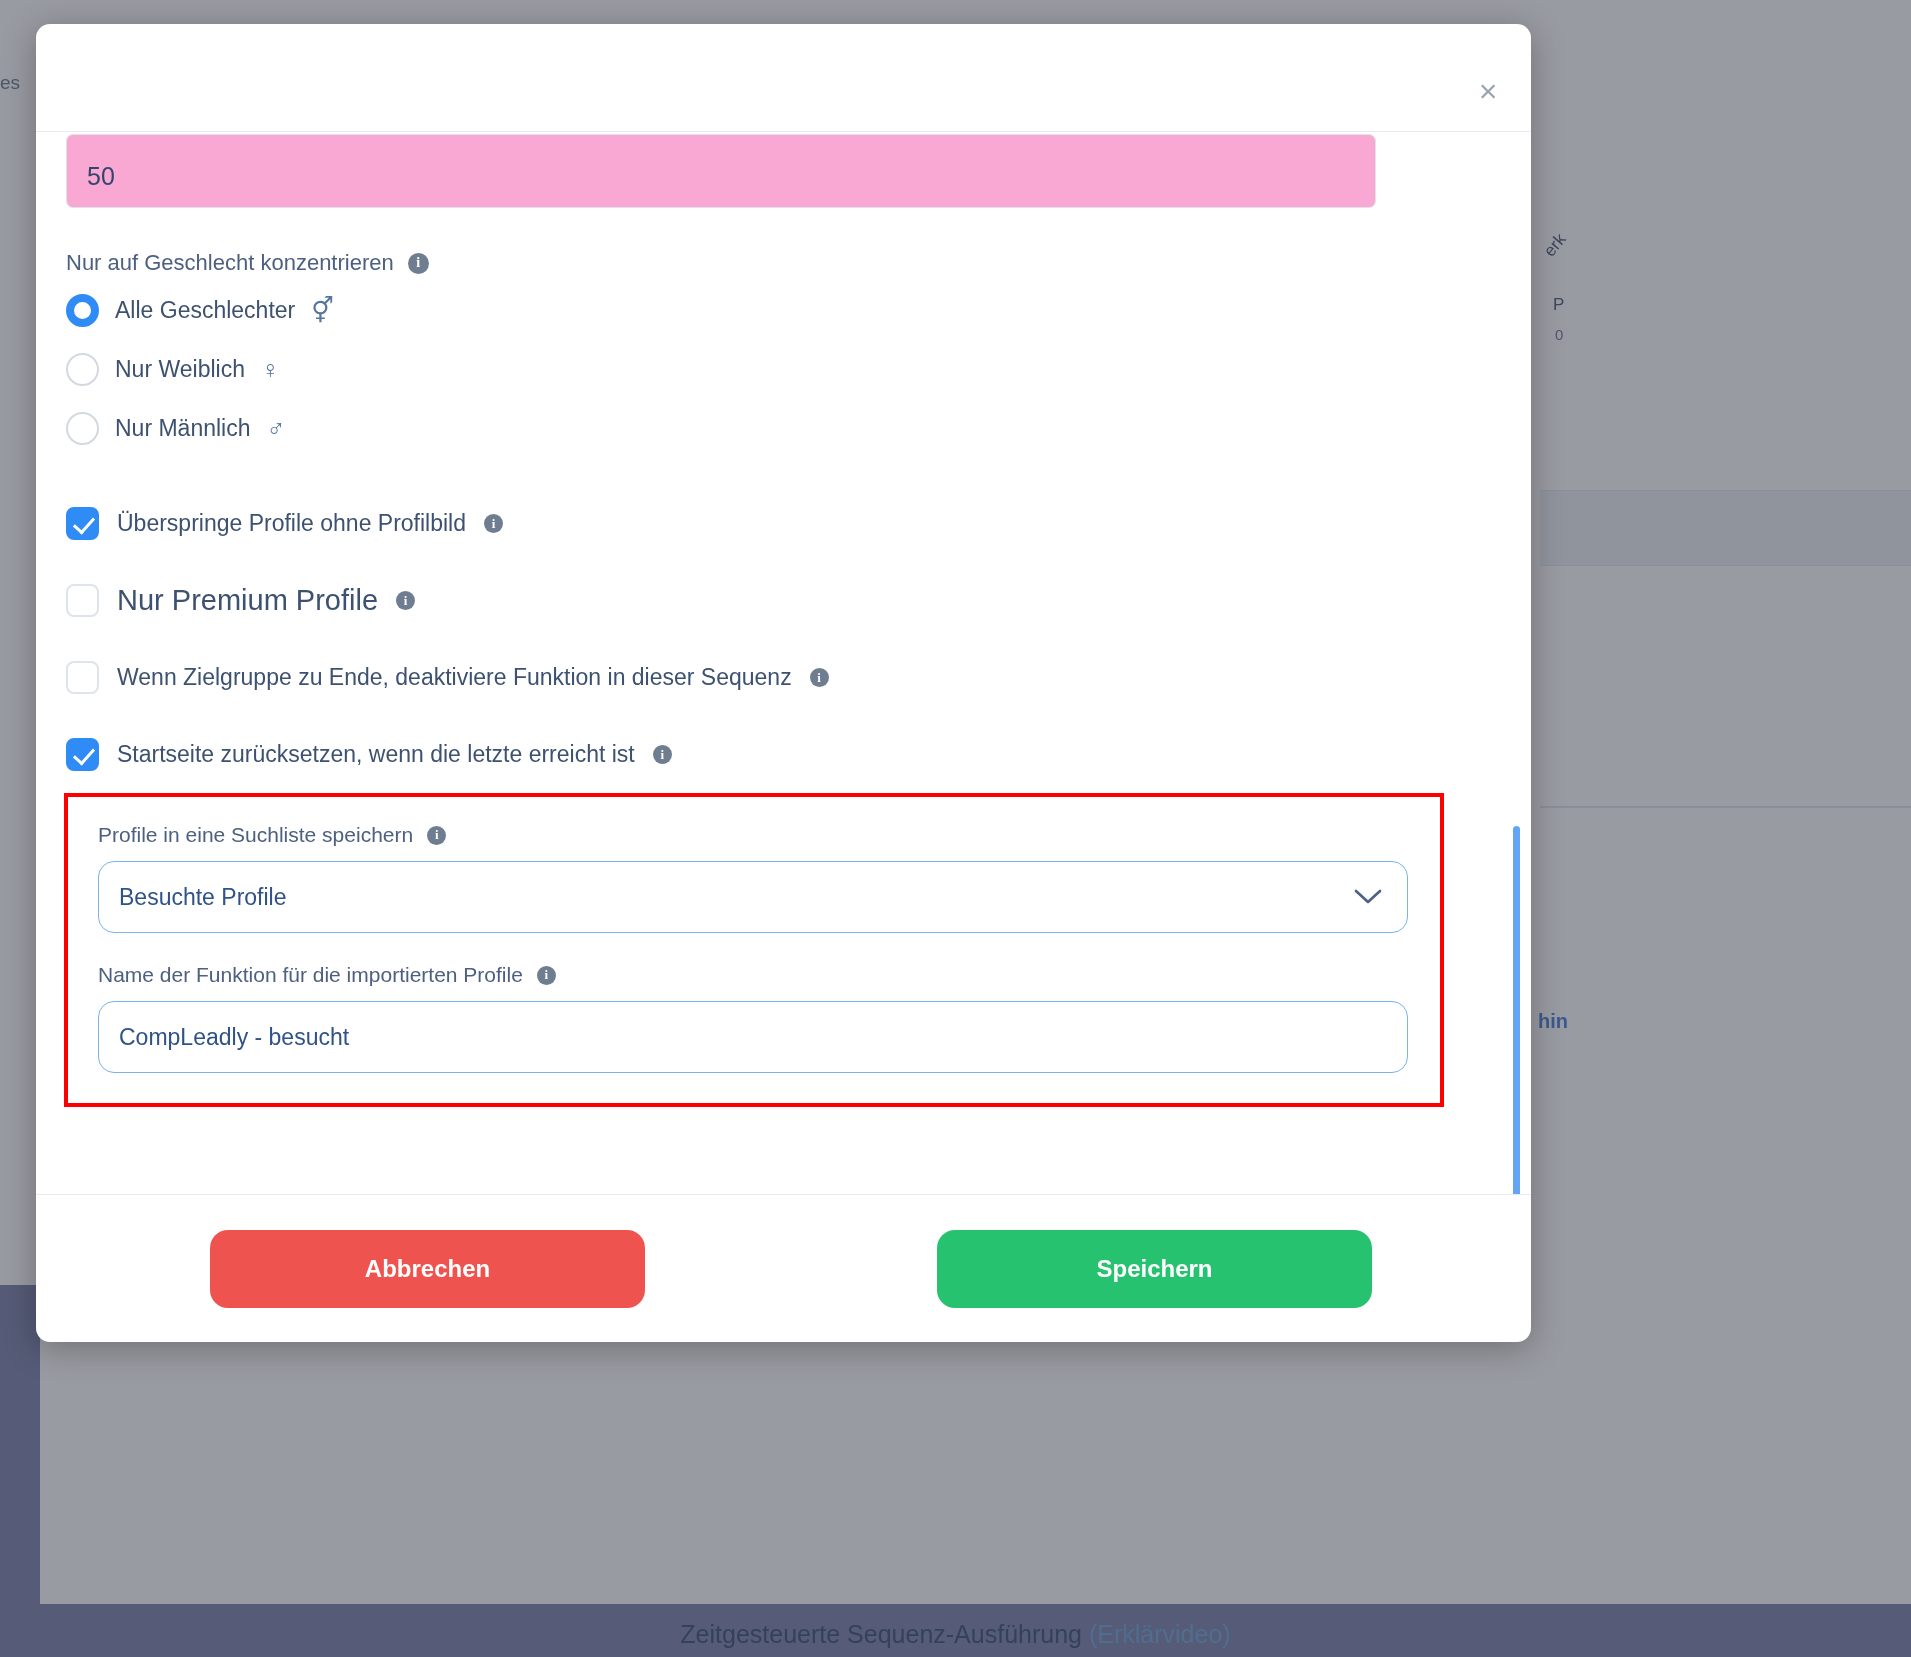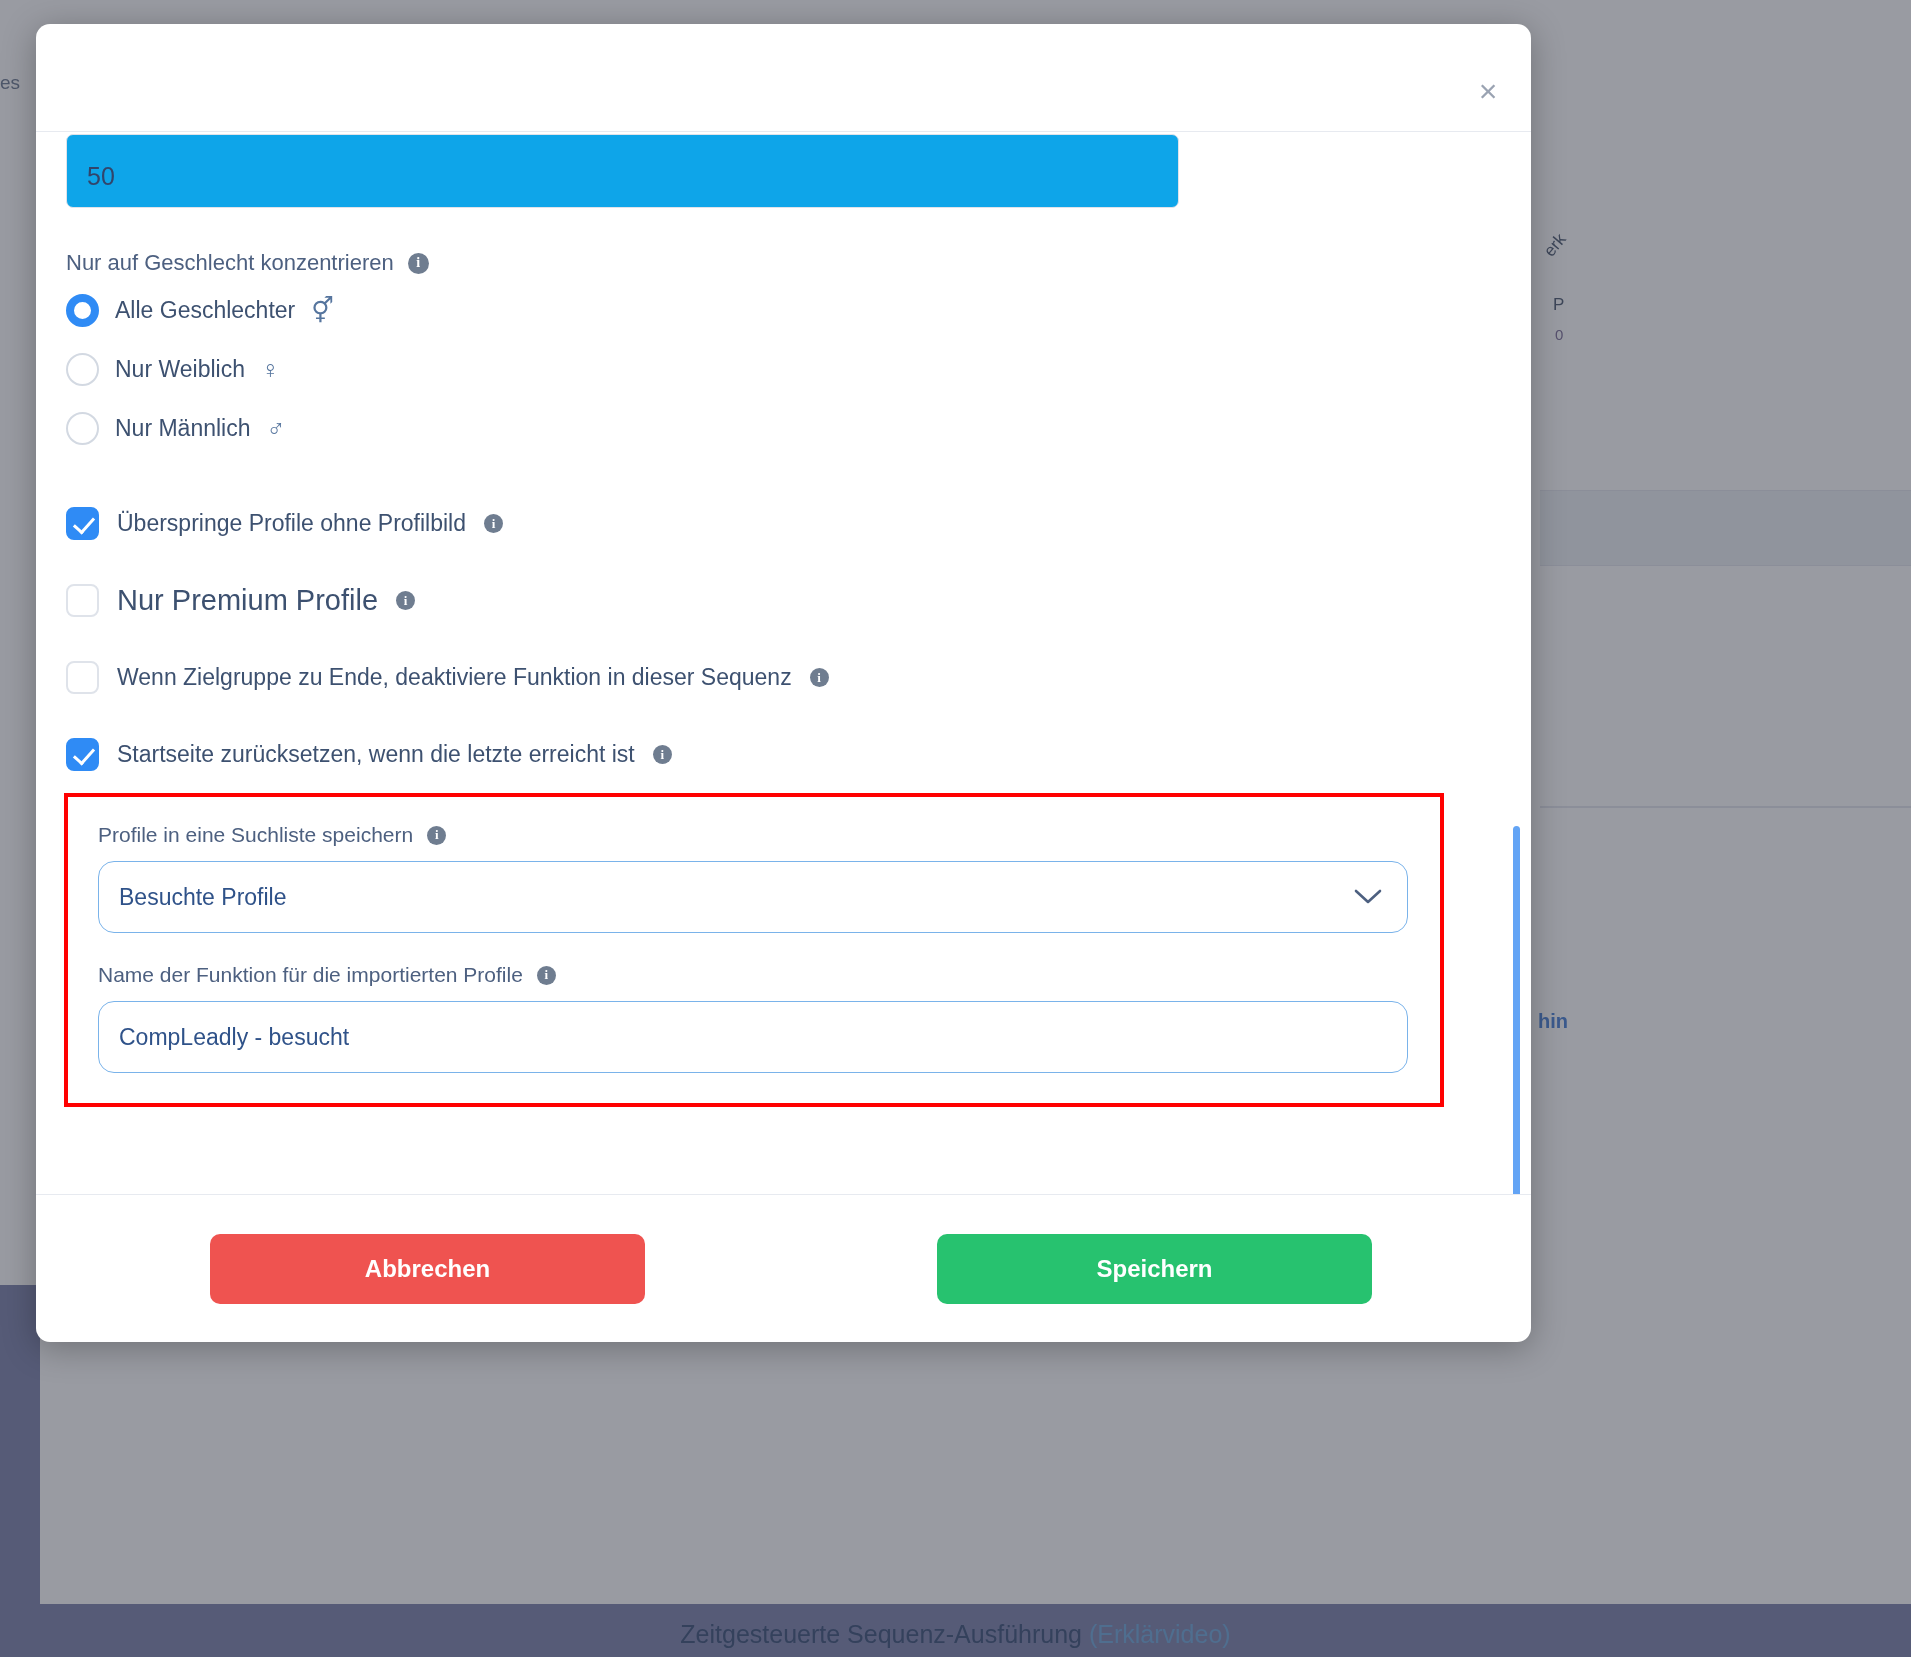--- a/index.html
+++ b/index.html
@@ -120,24 +120,24 @@
     width: 7px; height: 440px;
   }
   .scroll-thumb {
     width: 7px; height: 440px; border-radius: 4px;
     background: #63a4f5;
     cursor: pointer;
   }
 
   
   .num-field {
-    width: 1113px; height: 74px;
+    width: 1310px; height: 74px;
     margin-top: -26px;
     border: 1px solid #dfe3ea; border-radius: 7px;
-    background: #0ea5e9;
+    background: #f9a8d4;
     display: flex; align-items: flex-end;
     padding: 0 20px 16px 20px;
     font-size: 25px; color: #32456b;
   }
 
   .group-label {
     margin-top: 42px;
     display: flex; align-items: center; gap: 14px;
     font-size: 22px; color: #4d6080;
   }
@@ -214,21 +214,21 @@
 
   
   .modal-footer {
     flex: none; height: 148px;
     border-top: 1px solid #e7eaf0;
     display: flex; align-items: center;
     padding: 0 0 0 30px;
     gap: 0;
   }
   .btn {
-    height: 70px; border: none; border-radius: 10px;
+    height: 78px; border: none; border-radius: 18px;
     font-size: 24px; font-weight: bold; color: #ffffff;
     display: flex; align-items: center; justify-content: center;
     cursor: pointer;
   }
   .btn-cancel { width: 435px; background: #ef5350; margin-left: 144px; }
   .btn-save   { width: 435px; background: #27c26f; margin-left: 292px; }
 </style>
 </head>
 <body>
 

